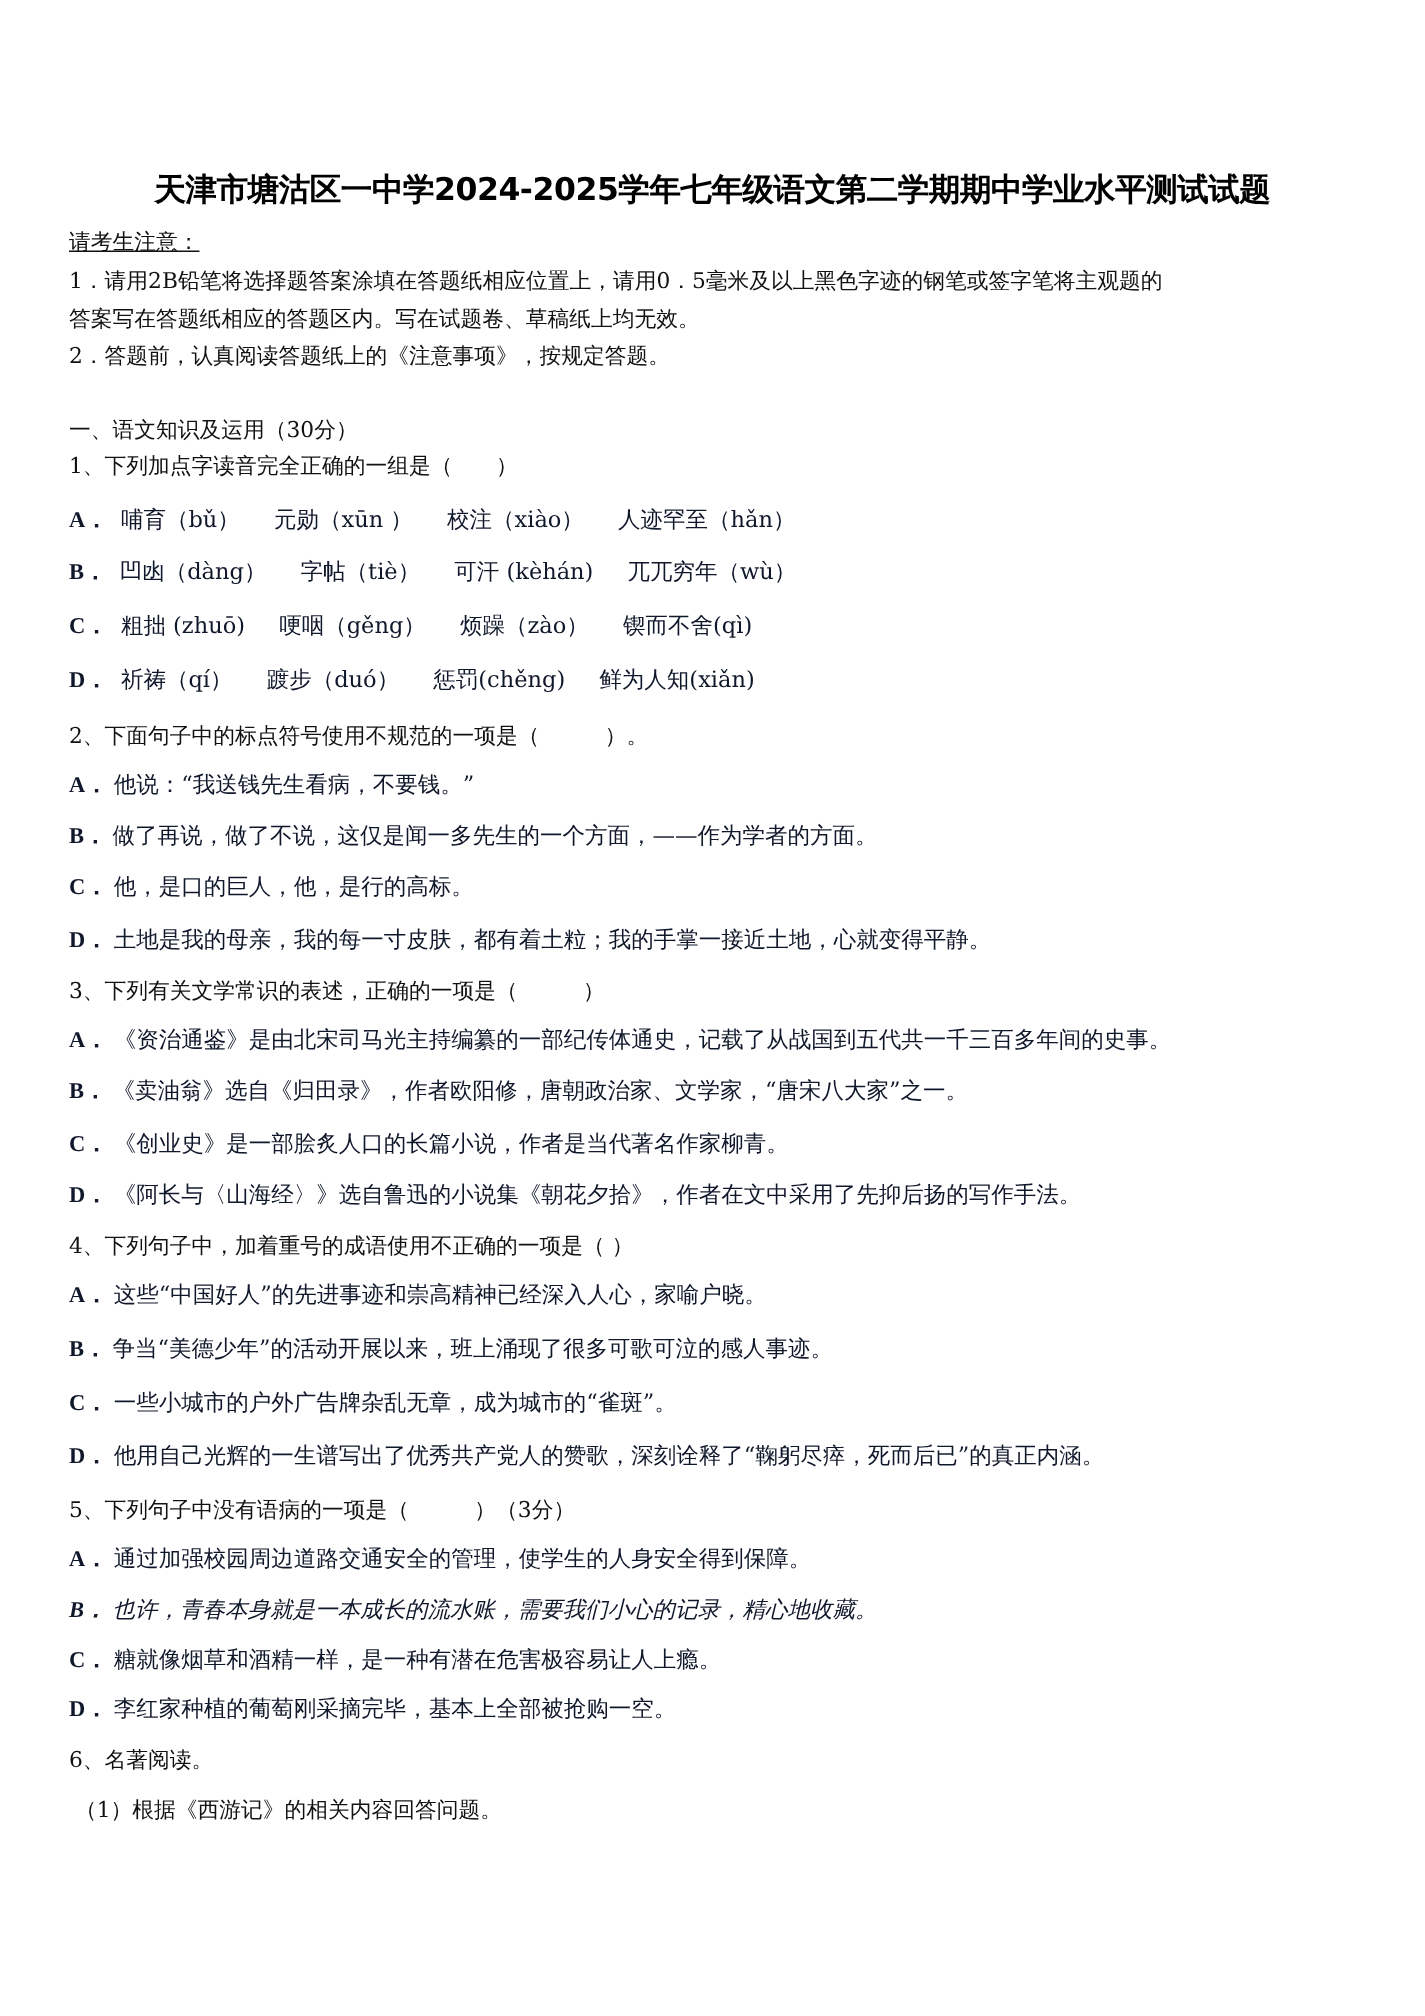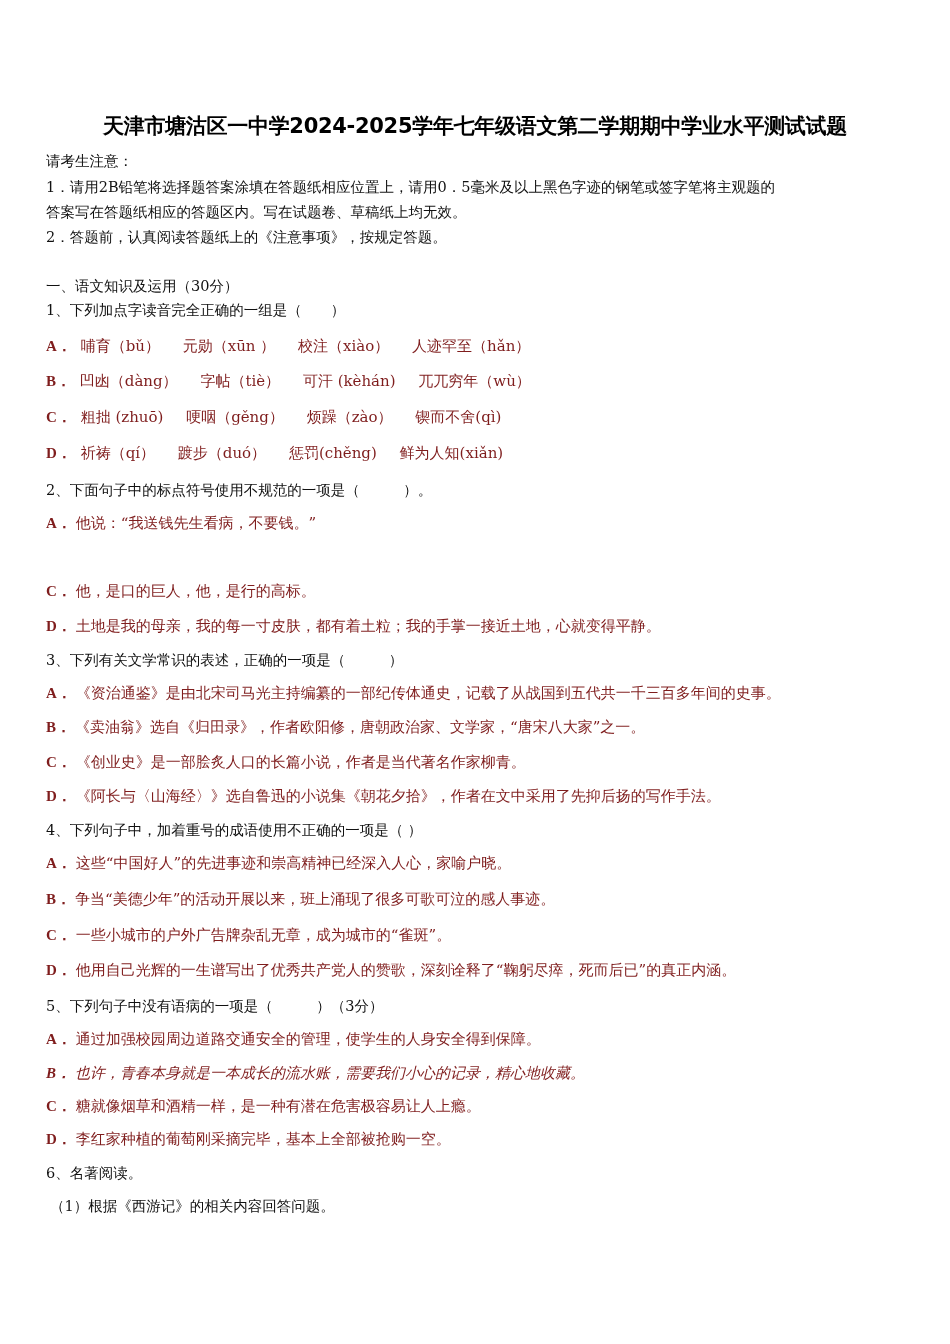--- a/index.html
+++ b/index.html
@@ -3,32 +3,32 @@
 <meta charset="utf-8">
 <style>
   html, body { margin: 0; padding: 0; background: #ffffff; }
   body { width: 950px; height: 1344px; position: relative; overflow: hidden;
          font-family: "DejaVu Serif", "Liberation Serif", serif; color: #111; }
   .page { position: absolute; left: 0; top: 0; width: 950px; height: 1344px; }
   .title { position: absolute; left: 0; top: 112px; width: 950px; text-align: center;
            font-family: "DejaVu Sans", "Liberation Sans", sans-serif; font-weight: bold;
            font-size: 21px; letter-spacing: -0.3px; color: #000; }
   .line { position: absolute; left: 46px; font-size: 14.5px; white-space: nowrap; color: #111; }
-  .opt { position: absolute; left: 46px; font-size: 15px; white-space: nowrap; color: #7f1d1d; text-align: center; }
+  .opt { position: absolute; left: 46px; font-size: 15px; white-space: nowrap; color: #0f172a; text-align: center; }
   .opt b.lab { font-weight: bold; font-family: "Liberation Serif", serif; margin-right: 4px; }
   .seg { display: inline-block; margin-right: 18px; }
 </style>
 </head>
 <body>
 
 <div class="page">
 
   <div class="title">天津市塘沽区一中学2024-2025学年七年级语文第二学期期中学业水平测试试题</div>
 
-  <div class="line" style="top:152px;">请考生注意：</div>
+  <div class="line" style="top:152px;text-decoration:underline;">请考生注意：</div>
   <div class="line" style="top:178px;">1．请用2B铅笔将选择题答案涂填在答题纸相应位置上，请用0．5毫米及以上黑色字迹的钢笔或签字笔将主观题的</div>
   <div class="line" style="top:203px;">答案写在答题纸相应的答题区内。写在试题卷、草稿纸上均无效。</div>
   <div class="line" style="top:228px;">2．答题前，认真阅读答题纸上的《注意事项》，按规定答题。</div>
 
   <div class="line" style="top:277px;">一、语文知识及运用（30分）</div>
 
   <div class="line" style="top:301px;text-align:center;">1、下列加点字读音完全正确的一组是（　　）</div>
   <div class="opt" style="top:337px;">
     <b class="lab">A．</b>
     <span class="seg">哺育（bǔ）</span>
@@ -54,20 +54,23 @@
     <b class="lab">D．</b>
     <span class="seg">祈祷（qí）</span>
     <span class="seg">踱步（duó）</span>
     <span class="seg">惩罚(chěng)</span>
     <span class="seg">鲜为人知(xiǎn)</span>
   </div>
 
   <div class="line" style="top:481px;">2、下面句子中的标点符号使用不规范的一项是（　　　）。</div>
   <div class="opt" style="top:514px;">
     <b class="lab">A．</b><span>他说：“我送钱先生看病，不要钱。”</span>
+  </div>
+  <div class="opt" style="top:548px;">
+    <b class="lab">B．</b><span>做了再说，做了不说，这仅是闻一多先生的一个方面，——作为学者的方面。</span>
   </div>
   <div class="opt" style="top:582px;">
     <b class="lab">C．</b><span>他，是口的巨人，他，是行的高标。</span>
   </div>
   <div class="opt" style="top:617px;">
     <b class="lab">D．</b><span>土地是我的母亲，我的每一寸皮肤，都有着土粒；我的手掌一接近土地，心就变得平静。</span>
   </div>
 
   <div class="line" style="top:651px;">3、下列有关文学常识的表述，正确的一项是（　　　）</div>
   <div class="opt" style="top:684px;">

